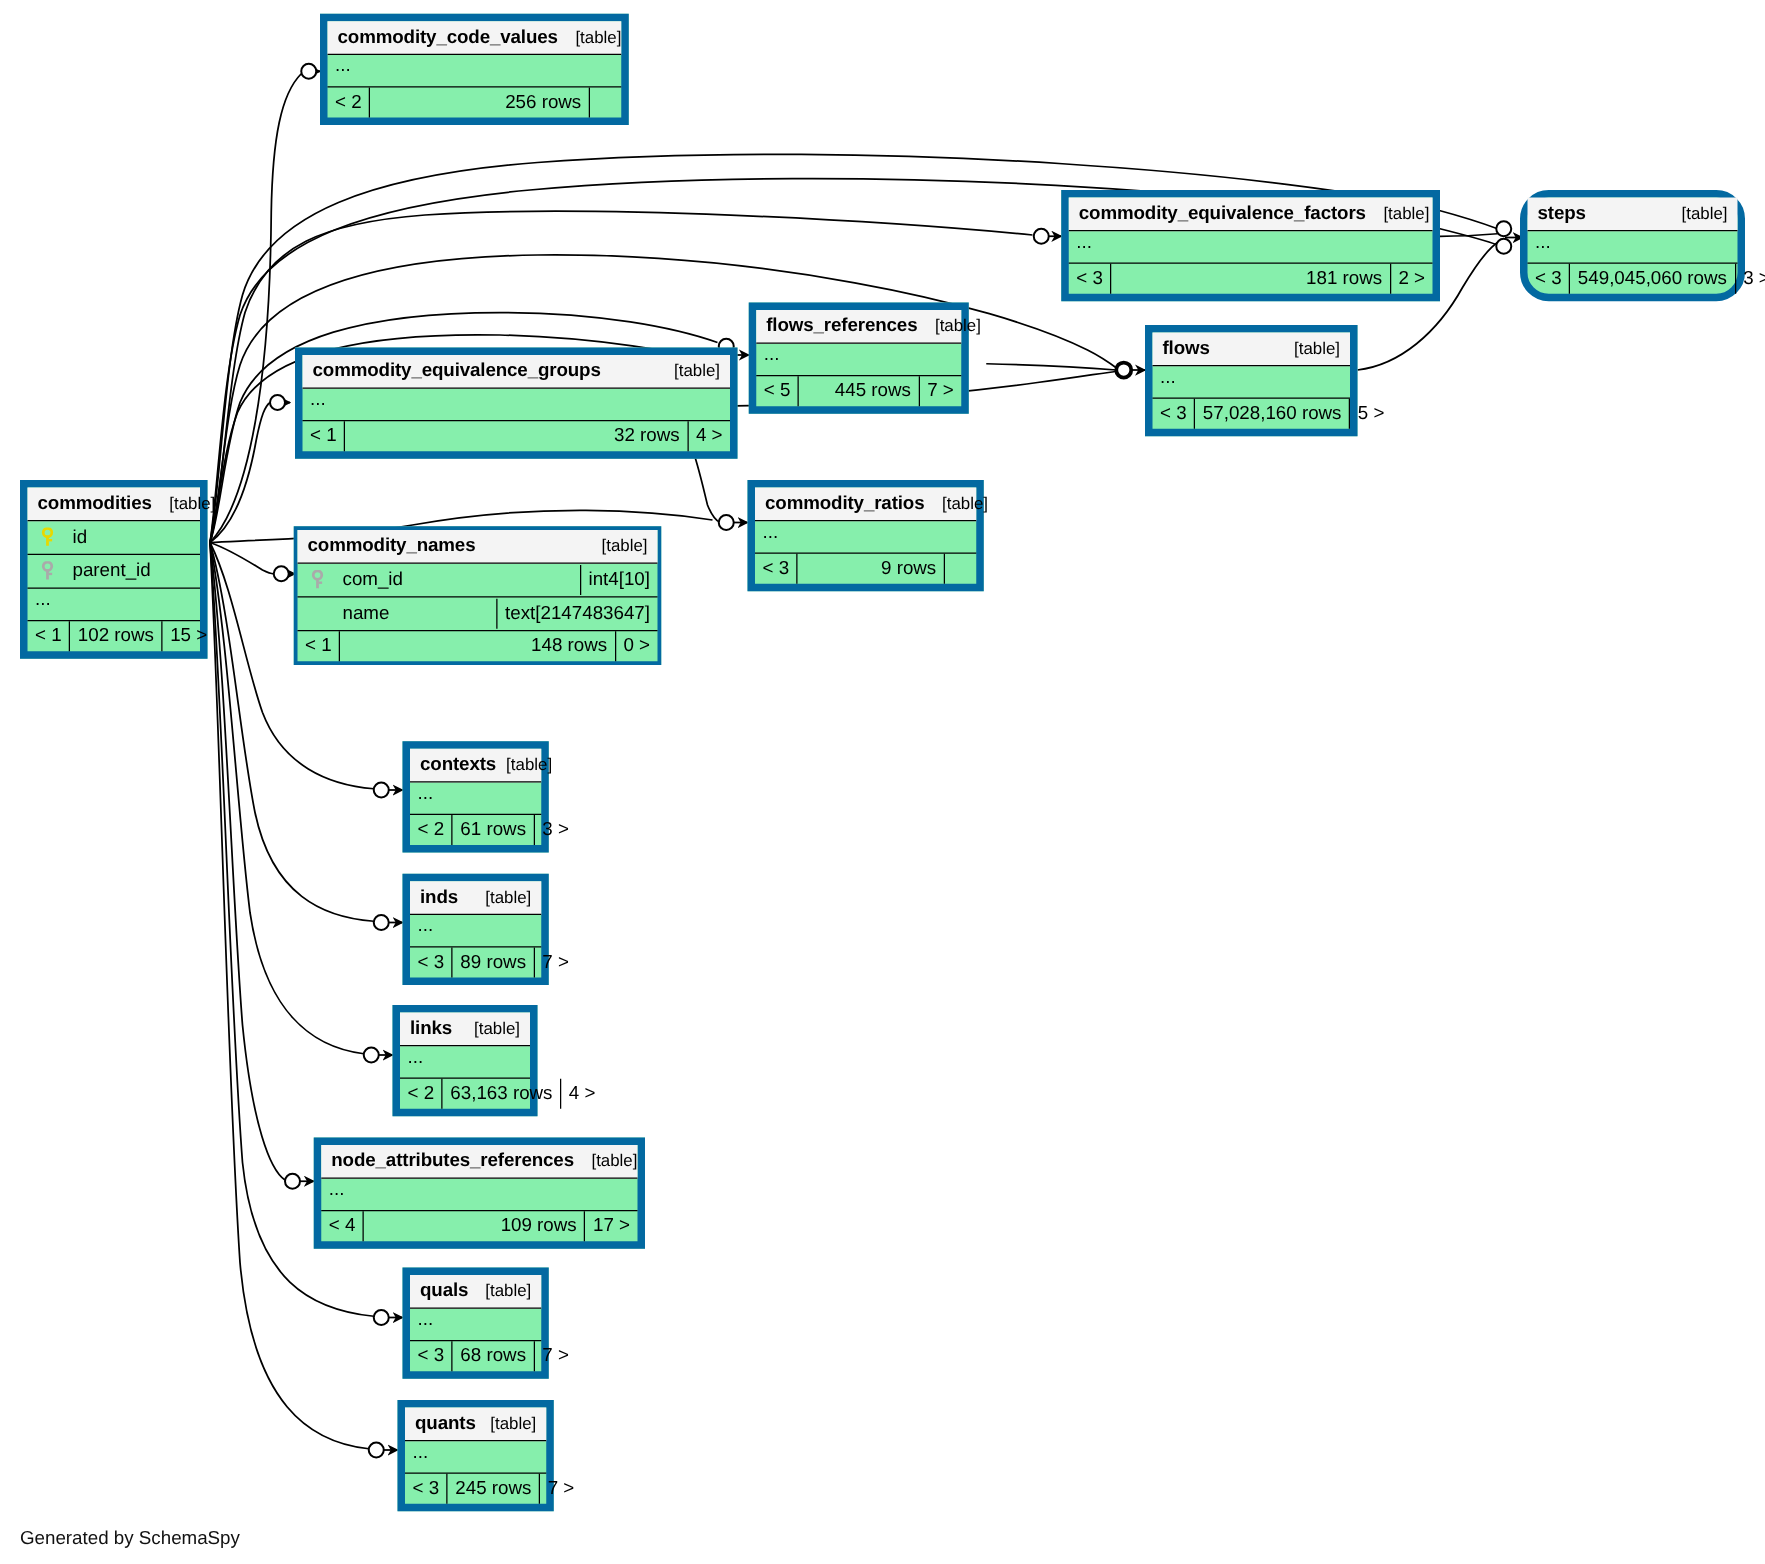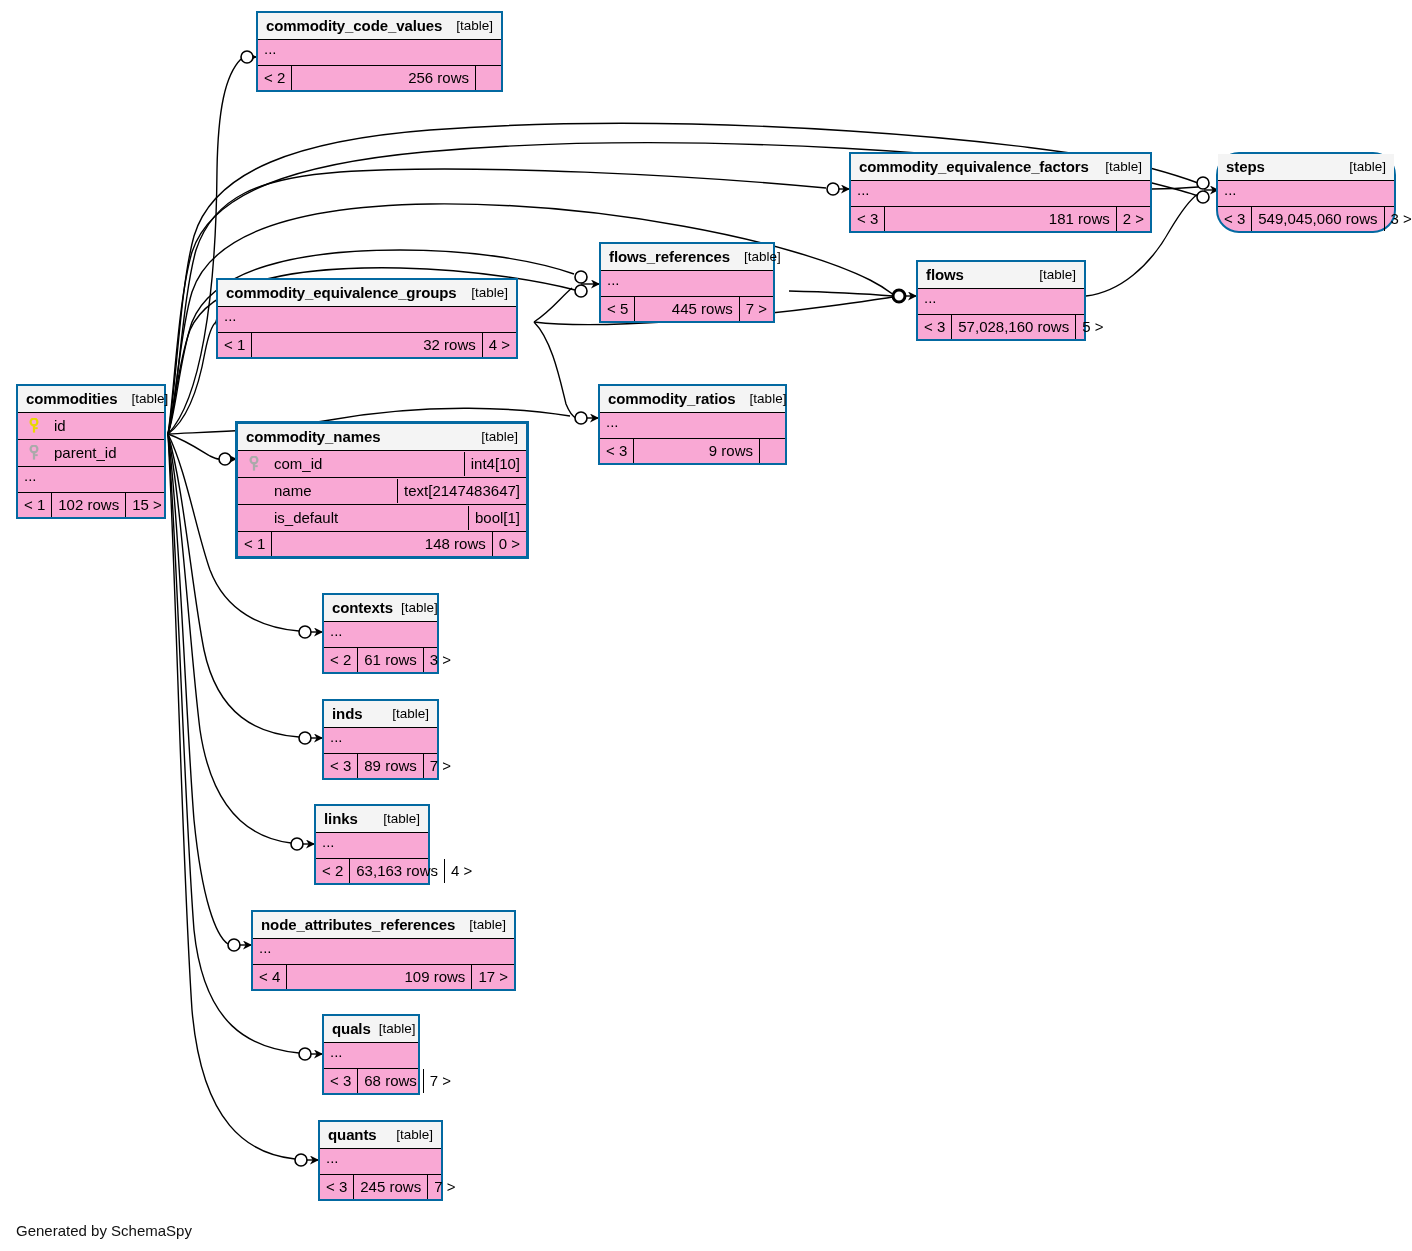--- a/index.html
+++ b/index.html
@@ -22,22 +22,22 @@
     position: absolute;
     left: 0;
     top: 0;
     width: 1412px;
     height: 1251px;
     pointer-events: none;
   }
   .table-node {
     position: absolute;
     box-sizing: border-box;
-    border: 2px solid #0369a1;
-    background: #f9a8d4;
+    border: 6px solid #0369a1;
+    background: #86efac;
     font-size: 15px;
     line-height: 1;
     color: #000000;
   }
   .table-node.focal {
     border-width: 3px;
   }
   .tbl-title {
     display: flex;
     align-items: center;
@@ -268,21 +268,21 @@
           <span class="tbl-name">flows</span>
           <span class="tbl-tag">[table]</span>
         </div>
         <div class="ellipsis-row">...</div>
         <div class="foot-row">
           <span class="foot-cell foot-left">&lt; 3</span>
           <span class="foot-cell foot-mid">57,028,160 rows</span>
           <span class="foot-cell foot-right">5 &gt;</span>
         </div>
       </div>
-      <div class="table-node" style="left: 216px; top: 278px; width: 302px;">
+      <div class="table-node" style="left: 236px; top: 278px; width: 354px;">
         <div class="tbl-title">
           <span class="tbl-name">commodity_equivalence_groups</span>
           <span class="tbl-tag">[table]</span>
         </div>
         <div class="ellipsis-row">...</div>
         <div class="foot-row">
           <span class="foot-cell foot-left">&lt; 1</span>
           <span class="foot-cell foot-mid">32 rows</span>
           <span class="foot-cell foot-right">4 &gt;</span>
         </div>
@@ -353,27 +353,20 @@
           </span>
           <span class="col-type">int4[10]</span>
         </div>
         <div class="col-row">
           <span class="col-name">
             <span class="key-icon"></span>
             <span>name</span>
           </span>
           <span class="col-type">text[2147483647]</span>
         </div>
-        <div class="col-row">
-          <span class="col-name">
-            <span class="key-icon"></span>
-            <span>is_default</span>
-          </span>
-          <span class="col-type">bool[1]</span>
-        </div>
         <div class="foot-row">
           <span class="foot-cell foot-left">&lt; 1</span>
           <span class="foot-cell foot-mid">148 rows</span>
           <span class="foot-cell foot-right">0 &gt;</span>
         </div>
       </div>
       <div class="table-node" style="left: 322px; top: 593px; width: 117px;">
         <div class="tbl-title tight">
           <span class="tbl-name">contexts</span>
           <span class="tbl-tag">[table]</span>
@@ -414,21 +407,21 @@
           <span class="tbl-name">node_attributes_references</span>
           <span class="tbl-tag">[table]</span>
         </div>
         <div class="ellipsis-row">...</div>
         <div class="foot-row">
           <span class="foot-cell foot-left">&lt; 4</span>
           <span class="foot-cell foot-mid">109 rows</span>
           <span class="foot-cell foot-right">17 &gt;</span>
         </div>
       </div>
-      <div class="table-node" style="left: 322px; top: 1014px; width: 98px;">
+      <div class="table-node" style="left: 322px; top: 1014px; width: 117px;">
         <div class="tbl-title tight">
           <span class="tbl-name">quals</span>
           <span class="tbl-tag">[table]</span>
         </div>
         <div class="ellipsis-row">...</div>
         <div class="foot-row">
           <span class="foot-cell foot-left">&lt; 3</span>
           <span class="foot-cell foot-mid">68 rows</span>
           <span class="foot-cell foot-right">7 &gt;</span>
         </div>

